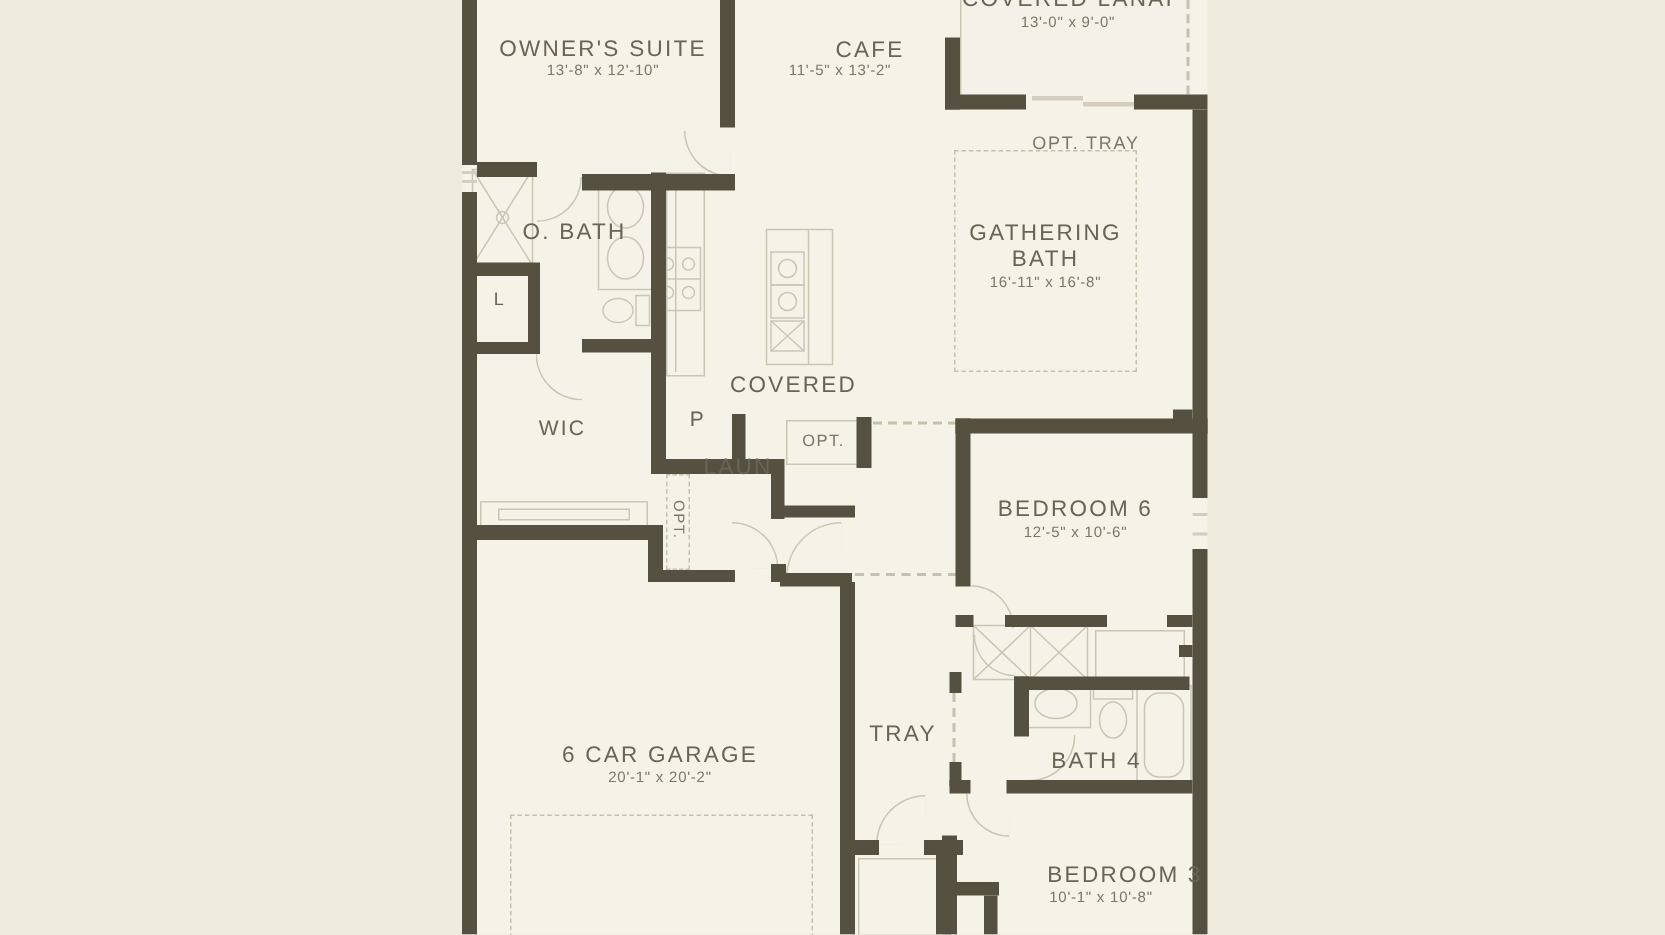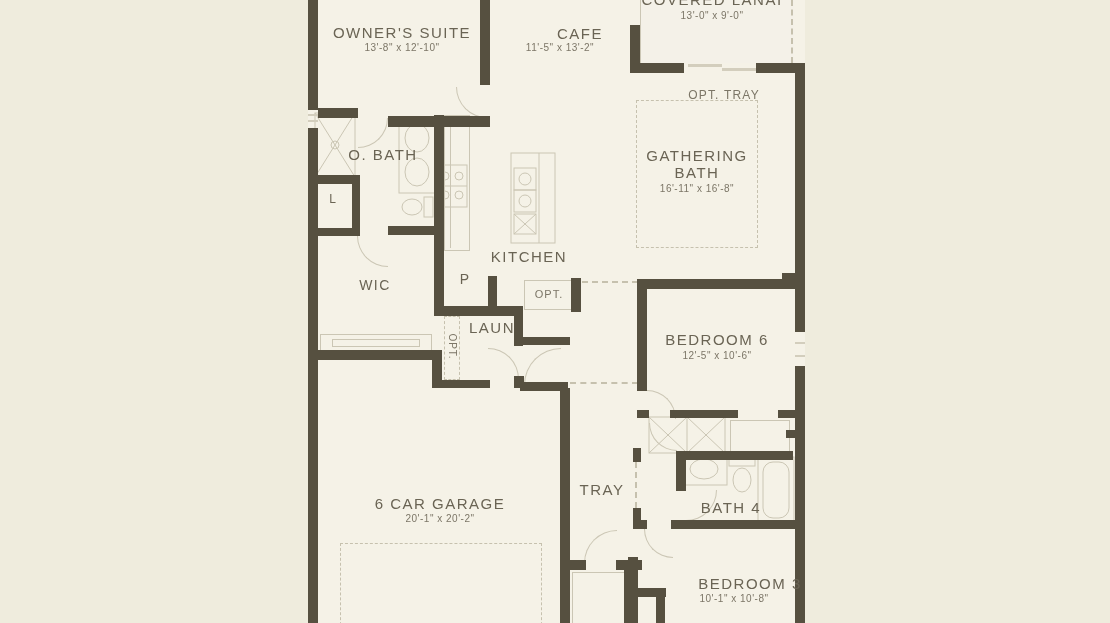--- a/index.html
+++ b/index.html
@@ -191,25 +191,25 @@
 
   <div class="tiny-label" style="left:700px;top:88px;">OPT. TRAY</div>
   <div class="room-label" style="left:697px;top:147px;">GATHERING</div>
   <div class="room-label" style="left:697px;top:164px;">BATH</div>
   <div class="dim-label" style="left:697px;top:183px;">16'-11" x 16'-8"</div>
 
   <div class="room-label" style="left:383px;top:146px;text-align:right;">O. BATH</div>
   <div class="small-label" style="left:333px;top:192px;">L</div>
   <div class="room-label" style="left:375px;top:277px;font-size:14px;">WIC</div>
 
-  <div class="room-label" style="left:529px;top:248px;">KITCHEN</div>
+  <div class="room-label" style="left:529px;top:248px;">COVERED</div>
   <div class="small-label" style="left:465px;top:271px;font-size:14px;">P</div>
   <div class="small-label" style="left:549px;top:288px;font-size:11px;color:#7c7667;">OPT.</div>
 
-  <div class="room-label" style="left:492px;top:319px;text-align:right;">LAUN</div>
+  <div class="room-label" style="left:492px;top:303px;text-align:right;">LAUN</div>
   <div class="small-label rot90" style="left:452px;top:341px;font-size:10px;color:#7c7667;">OPT.</div>
 
   <div class="room-label" style="left:717px;top:331px;">BEDROOM 6</div>
   <div class="dim-label" style="left:717px;top:350px;">12'-5" x 10'-6"</div>
 
   <div class="room-label" style="left:440px;top:495px;">6 CAR GARAGE</div>
   <div class="dim-label" style="left:440px;top:513px;">20'-1" x 20'-2"</div>
 
   <div class="room-label" style="left:602px;top:481px;">TRAY</div>
 

